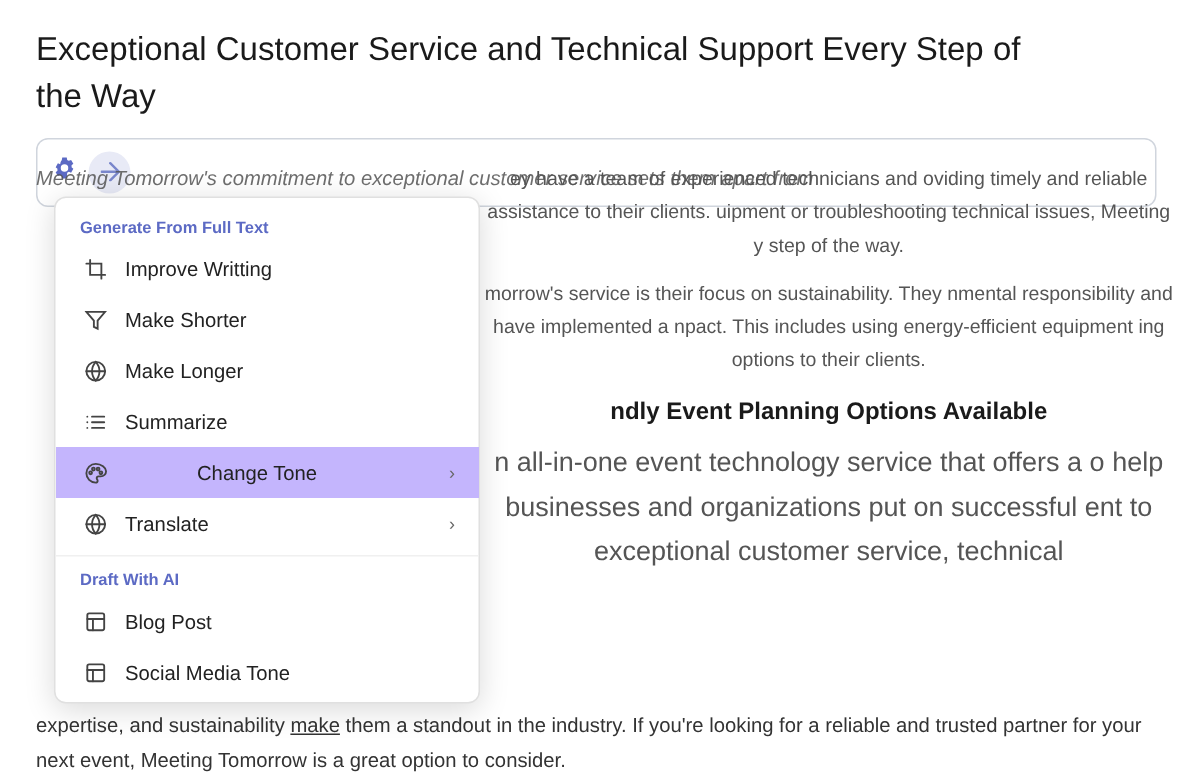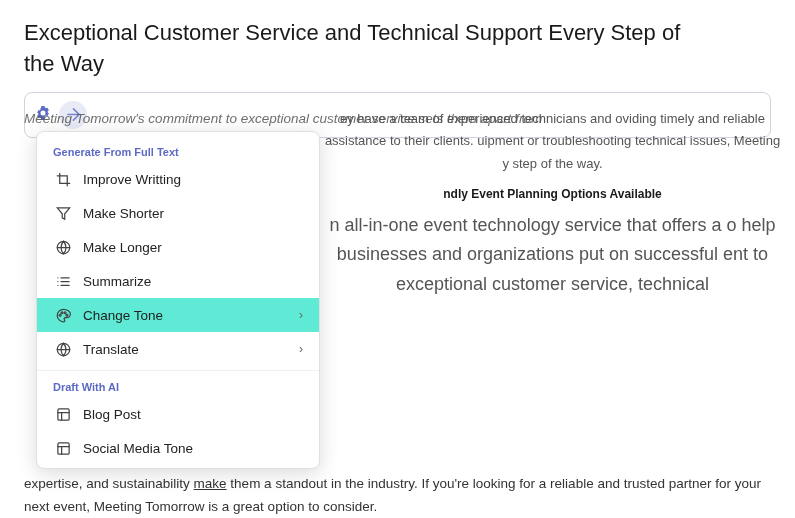--- a/index.html
+++ b/index.html
@@ -113,21 +113,22 @@
       align-items: center;
       padding: 7px 16px;
       cursor: pointer;
       font-size: 13.5px;
       color: #222;
       position: relative;
       transition: background 0.1s;
     }
 
     .menu-item.active {
-      background: #5eead4;
+      background: #c4b5fd;
+      gap: 48px;
     }
 
     .menu-icon {
       width: 20px;
       height: 20px;
       margin-right: 10px;
       display: flex;
       align-items: center;
       justify-content: center;
       color: #444;
@@ -181,21 +182,21 @@
       font-size: 13.5px;
       color: #333;
       line-height: 1.65;
     }
 
     .right-panel-text p {
       margin-bottom: 10px;
     }
 
     .right-panel-text h3 {
-      font-size: 12px;
+      font-size: 16px;
       font-weight: 700;
       margin: 10px 0 6px 0;
       color: #1a1a1a;
     }
 
     
     .bottom-text {
       position: absolute;
       bottom: 0;
       left: 24px;
@@ -250,20 +251,23 @@
 
   <div class="top-article-text">
     <span style="color:#555; font-style:italic; text-decoration: line-through; text-decoration-color: transparent; opacity:0.85;">Meeting Tomorrow's commitment to exceptional customer service sets them apart from</span>
   </div>
 
   <div class="right-panel">
     <div class="right-panel-text">
       <p>
         <span style="color:#555; font-size:13px;">ey have a team of experienced technicians and oviding timely and reliable assistance to their clients. uipment or troubleshooting technical issues, Meeting y step of the way.</span>
       </p>
+      <p>
+        <span style="color:#555; font-size:13px;">morrow's service is their focus on sustainability. They nmental responsibility and have implemented a npact. This includes using energy-efficient equipment ing options to their clients.</span>
+      </p>
       <h3>
         <span>ndly Event Planning Options Available</span>
       </h3>
       <p>
         <span style="color:#555; font-size:18px;">n all-in-one event technology service that offers a o help businesses and organizations put on successful ent to exceptional customer service, technical</span>
       </p>
     </div>
   </div>
 
   <div class="bottom-text">

